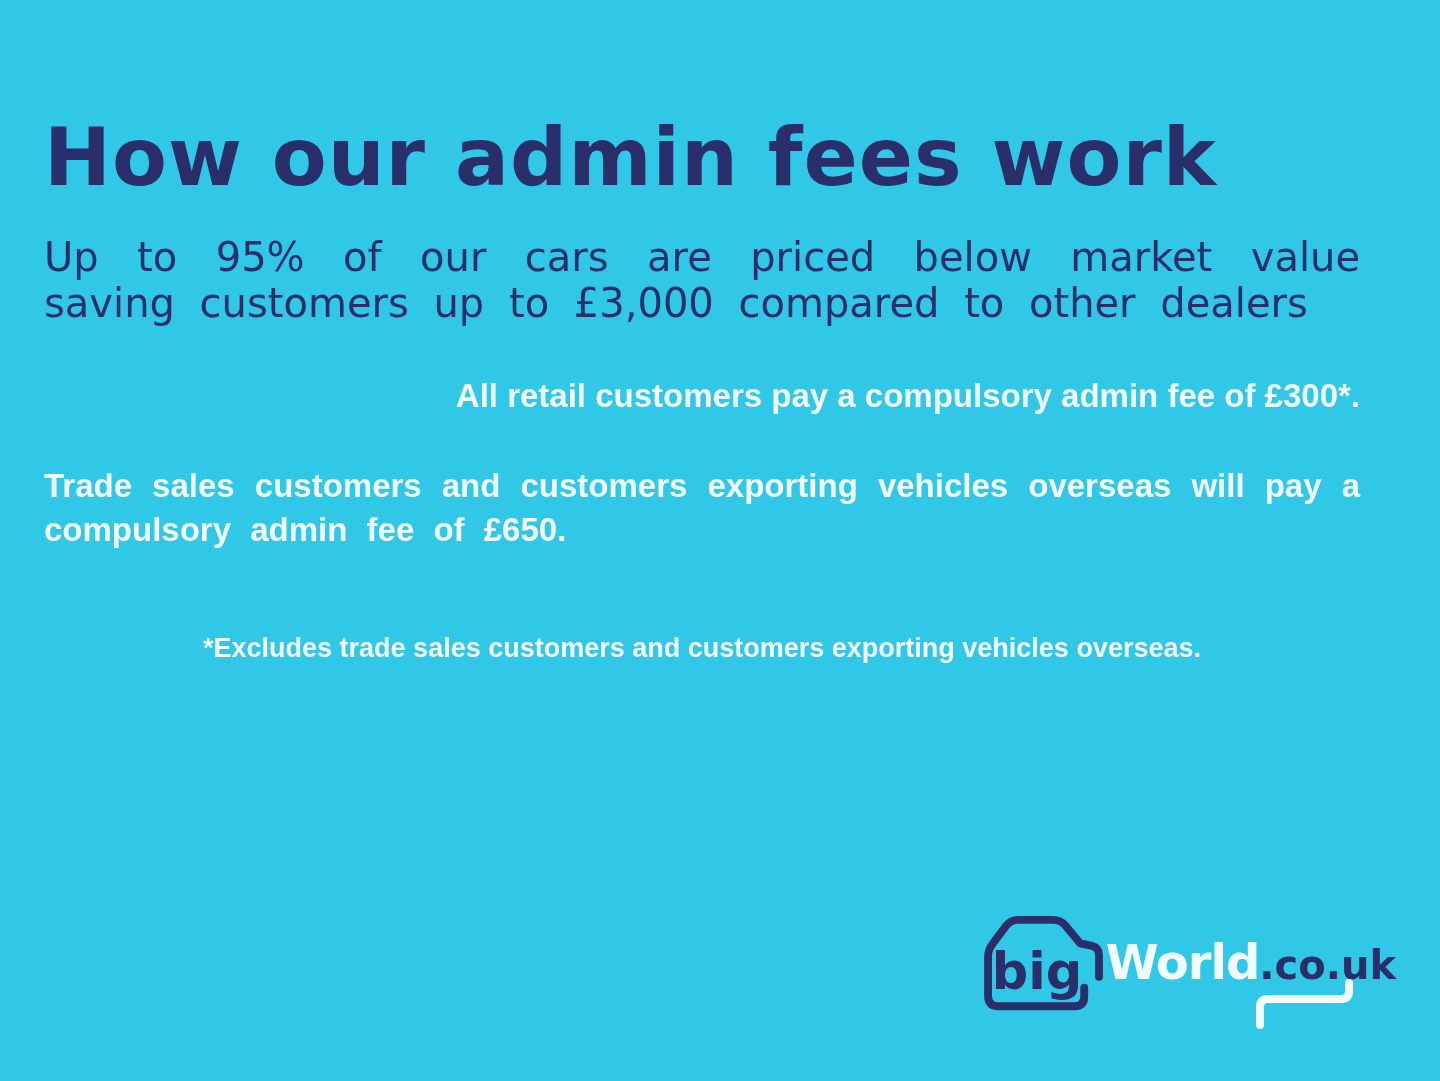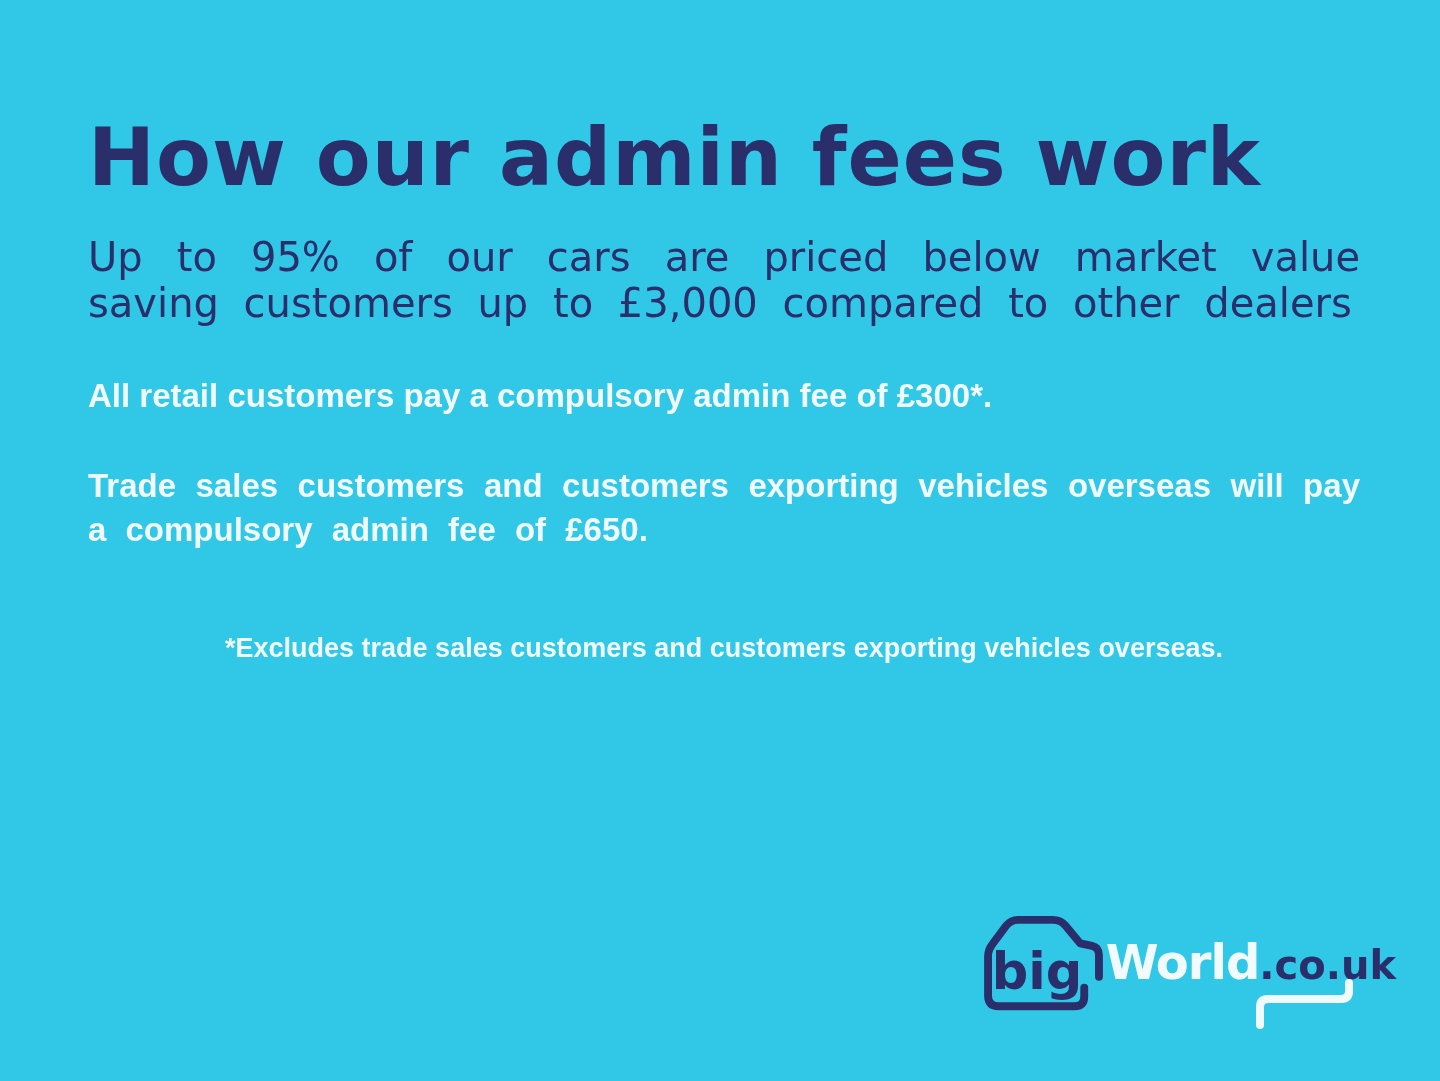--- a/index.html
+++ b/index.html
@@ -12,21 +12,21 @@
   .page {
     position: relative;
     width: 1440px;
     height: 1081px;
     background: var(--background);
     overflow: hidden;
     font-family: "Liberation Sans", sans-serif;
   }
   .content {
     position: relative;
-    padding: 116px 80px 0 88px;
+    padding: 116px 80px 0 44px;
     width: 100%;
     height: 100%;
   }
   .title {
     font-family: "DejaVu Sans", sans-serif;
     font-weight: bold;
     font-size: 80px;
     line-height: 84px;
     letter-spacing: 1px;
     color: var(--navy);
@@ -41,21 +41,21 @@
     text-align: justify;
     color: var(--navy);
   }
   .body {
     font-weight: bold;
     font-size: 33px;
     line-height: 44px;
     color: var(--white);
     text-align: justify;
   }
-  .p1 { margin-top: 48px; text-align: left; }
+  .p1 { margin-top: 48px; text-align: right; }
   .p2 { margin-top: 42px; word-spacing: 14px; }
   .p3 { margin-top: 46px; word-spacing: 10px; }
   .footnote {
     margin-top: 80px;
     font-weight: bold;
     font-size: 27px;
     line-height: 32px;
     text-align: center;
     color: var(--white);
   }

